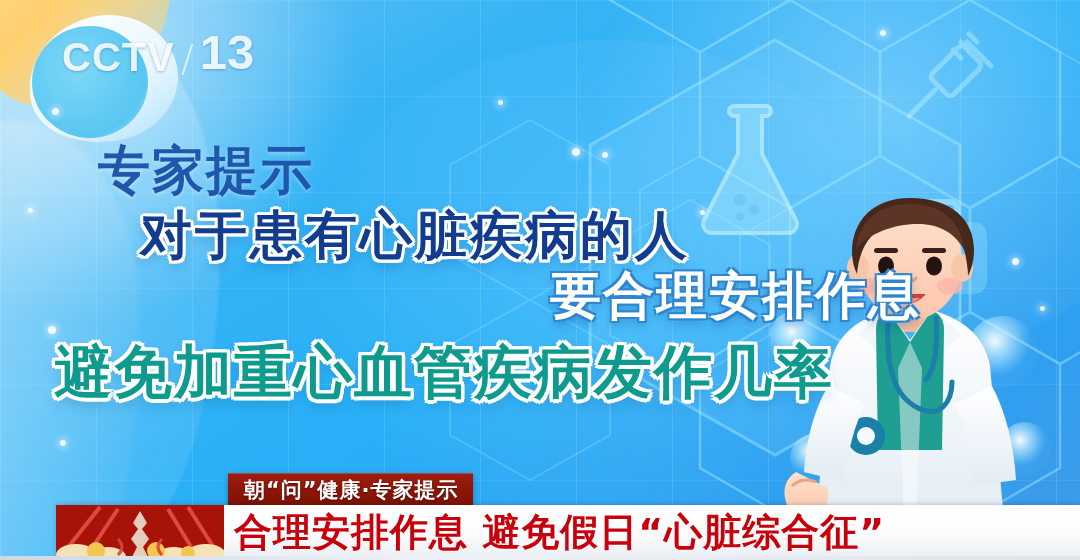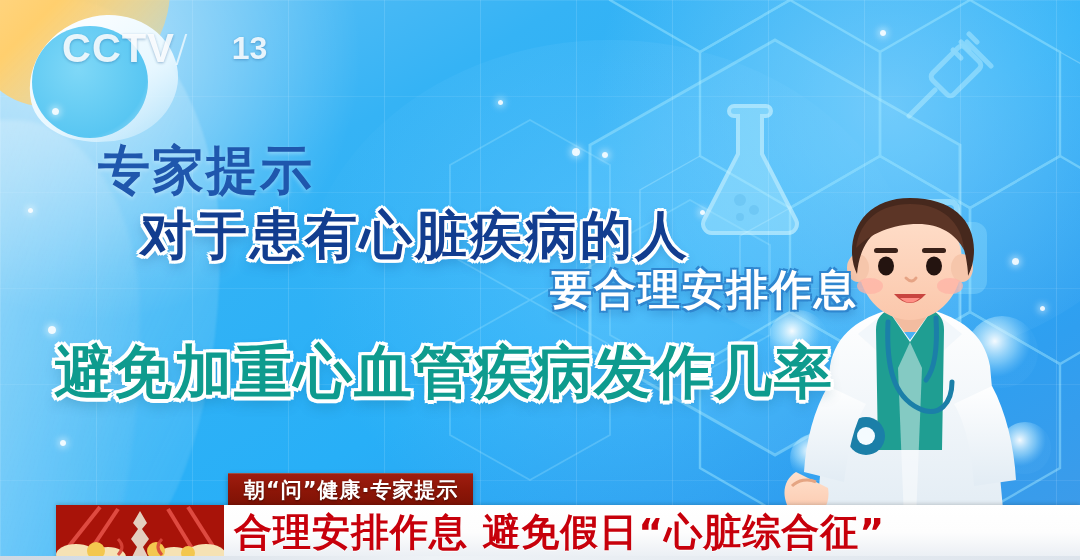--- a/index.html
+++ b/index.html
@@ -114,47 +114,46 @@
   }
 
   
   .logo {
     position: absolute;
     left: 62px; top: 28px;
     width: 190px; height: 92px;
   }
   .logo-row {
     display: flex;
-    align-items: center;
-    gap: 0;
+    align-items: flex-end;
+    gap: 6px;
     opacity: 0.93;
   }
   .logo-cctv {
     font-size: 40px;
     font-weight: bold;
     letter-spacing: 1px;
     color: rgba(255,255,255,0.92);
     text-shadow: 0 1px 3px rgba(30,90,150,0.45);
     line-height: 1;
     font-family: "Liberation Sans", sans-serif;
   }
   .logo-slash {
     font-size: 38px;
     color: rgba(255,255,255,0.75);
     font-weight: 300;
     line-height: 1;
   }
   .logo-num {
-    font-size: 32px;
+    font-size: 49px;
     font-weight: bold;
     color: rgba(255,255,255,0.92);
     text-shadow: 0 1px 3px rgba(30,90,150,0.45);
     line-height: 1;
     font-family: "Liberation Sans", sans-serif;
-    margin-left: 44px;
   }
   .logo-sub {
     margin-top: 7px;
     text-align: center;
     font-size: 21px;
     letter-spacing: 11px;
     color: rgba(255,255,255,0.88);
     text-shadow: 0 1px 3px rgba(30,90,150,0.4);
     padding-left: 26px;
   }
@@ -184,21 +183,21 @@
     text-shadow:
       -2.5px -2.5px 0 #ffffff, 2.5px -2.5px 0 #ffffff,
       -2.5px  2.5px 0 #ffffff, 2.5px  2.5px 0 #ffffff,
       -3px 0 0 #ffffff, 3px 0 0 #ffffff,
       0 -3px 0 #ffffff, 0 3px 0 #ffffff,
       0 6px 12px rgba(10,60,130,0.35);
   }
 
   .line-2 {
     left: 550px; top: 262px;
-    font-size: 42px;
+    font-size: 51px;
     color: #ffffff;
     letter-spacing: 2px;
     text-shadow:
       -2px -2px 0 #2f86cf, 2px -2px 0 #2f86cf,
       -2px  2px 0 #2f86cf, 2px  2px 0 #2f86cf,
       0 5px 10px rgba(10,60,130,0.38);
   }
 
   .line-3 {
     left: 54px; top: 314px;

